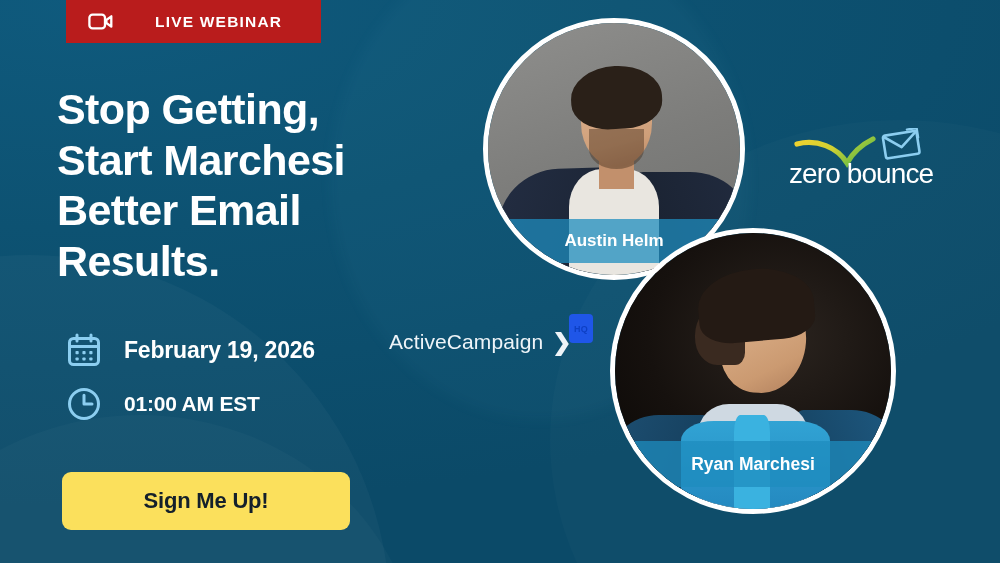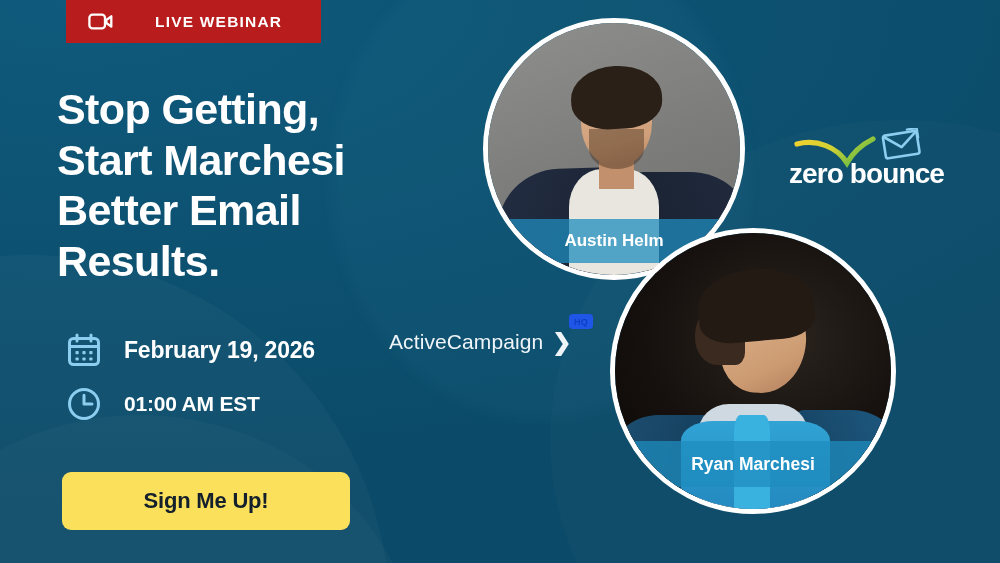--- a/index.html
+++ b/index.html
@@ -100,35 +100,35 @@
   
   .ac-logo {
     position:absolute; left:389px; top:330px;
     display:flex; align-items:center;
     color:#eef4f8;
   }
   .ac-word { font-size:21px; letter-spacing:0.1px; }
   .ac-chev { margin-left:9px; font-size:23px; font-weight:bold; line-height:1; }
   .ac-badge {
     position:absolute; left:569px; top:314px;
-    width:24px; height:15px;
+    width:24px; height:29px;
     background:#1f56e8;
     border-radius:4px;
     color:#0d3fc4;
     font-size:9px; font-weight:bold;
     display:flex; align-items:center; justify-content:center;
     letter-spacing:0.3px;
   }
 
   
   .zb-logo { position:absolute; left:789px; top:128px; width:155px; height:62px; }
   .zb-word {
     position:absolute; left:0; bottom:0;
     color:#ffffff;
-    font-size:28px; font-weight:bold;
+    font-size:28px; font-weight:normal;
     letter-spacing:-0.9px;
     white-space:nowrap;
   }
 
   
   .speaker { position:absolute; border-radius:50%; overflow:hidden;
              border:5px solid #ffffff; }
   .sp-a { left:483px; top:18px;  width:262px; height:262px; z-index:3; }
   .sp-b { left:610px; top:228px; width:286px; height:286px; z-index:4; }
 

